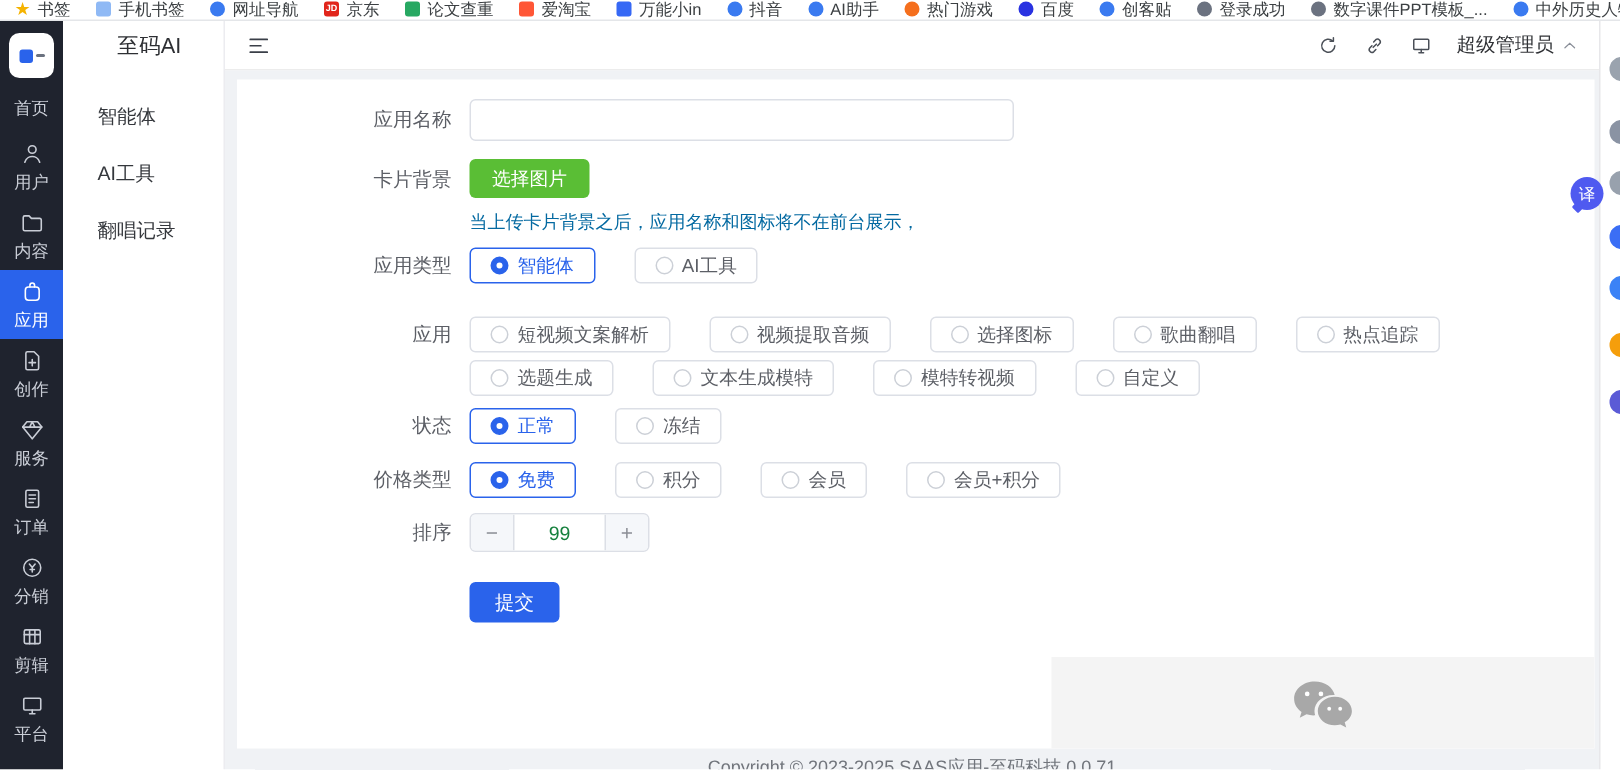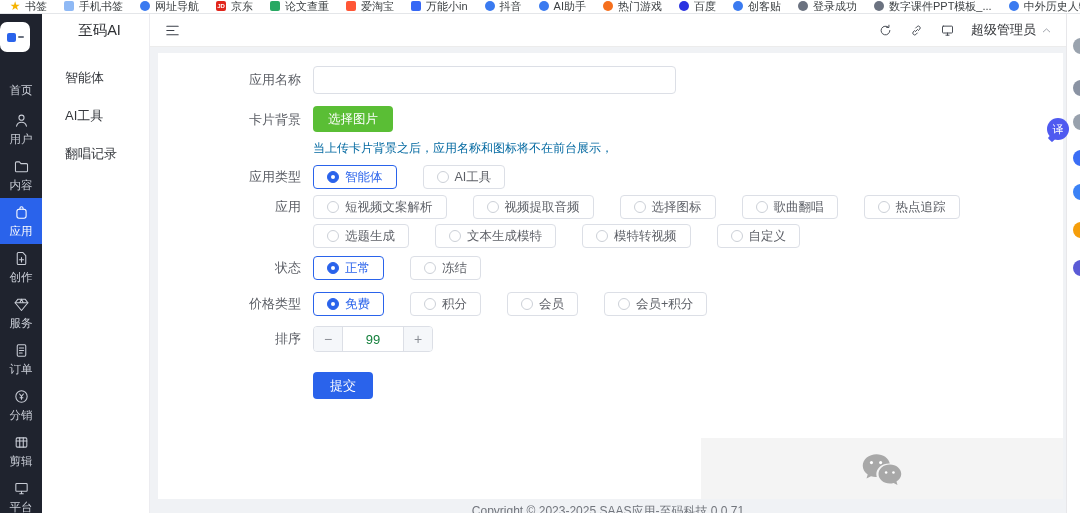--- a/index.html
+++ b/index.html
@@ -17,21 +17,21 @@
             font-size:6px; font-weight:bold; color:#fff; border-radius:2px; line-height:1; }
   .bm-ico.circle { border-radius:50%; }
   .bm-ico.star { background:transparent !important; font-size:12px; }
 
   
   .app-shell { position:absolute; top:14px; left:0; right:0; bottom:0; }
 
   
   .primary-sidebar { position:absolute; left:0; top:0; width:42px; height:100%;
                      background:#1f232e; color:#c9cdd6; display:flex; flex-direction:column;
-                     align-items:flex-start; overflow:hidden;gap:18px; }
+                     align-items:center; overflow:hidden; }
   .logo-box { width:30px; height:30px; background:#fff; border-radius:7px; margin:8px 0 4px;
               display:flex; align-items:center; justify-content:center; gap:2px; flex:none; cursor:pointer; }
   .logo-mark { width:9px; height:9px; background:#2a63eb; border-radius:2px; }
   .logo-line { width:6px; height:2px; background:#6b7280; border-radius:1px; }
   .side-item { width:50px; height:46px; display:flex; flex-direction:column; align-items:center;
                justify-content:center; gap:3px; font-size:11.5px; cursor:pointer; flex:none; }
   .side-item.short { height:32px; }
   .side-item.active { background:#2a63eb; color:#fff; }
   .side-item svg { width:17px; height:17px; stroke:currentColor; fill:none;
                    stroke-width:1.5; stroke-linecap:round; stroke-linejoin:round; }
@@ -320,21 +320,21 @@
 
 
           <div class="frow" style="margin-bottom:8px;">
             <div class="flabel">卡片背景</div>
             <div class="fctrl">
               <button class="gbtn">选择图片</button>
               <div class="hint">当上传卡片背景之后，应用名称和图标将不在前台展示，</div>
             </div>
           </div>
 
-          <div class="frow" style="margin-bottom:6px;">
+          <div class="frow" style="margin-bottom:22px;">
             <div class="flabel" style="line-height:24px;">应用类型</div>
             <div class="fctrl">
                 <div class="rgroup">
                   <label class="ropt sel">
                     <span class="rdot"></span>
                     <span>智能体</span>
                   </label>
                   <label class="ropt">
                     <span class="rdot"></span>
                     <span>AI工具</span>

